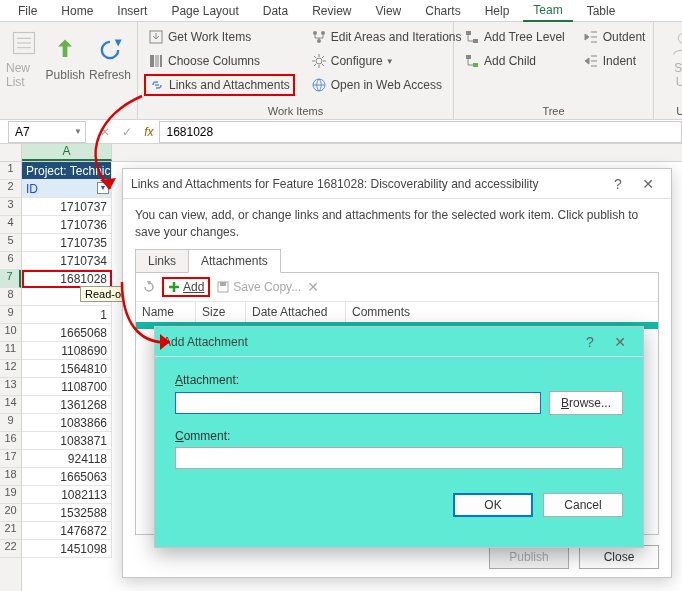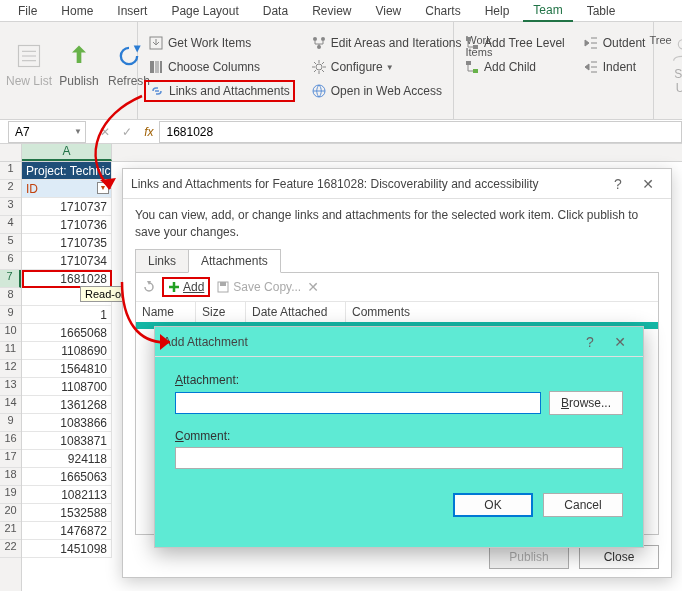--- a/index.html
+++ b/index.html
@@ -5,21 +5,21 @@
   * { box-sizing: border-box; margin: 0; padding: 0; font-family: "Segoe UI", sans-serif; font-size: 12px; }
   body { width: 682px; height: 591px; position: relative; background: #fff; overflow: hidden; }
 
   
   .tabs { display: flex; height: 22px; align-items: center; border-bottom: 1px solid #d4d4d4; background: #fff; padding-left: 8px; gap: 4px; }
   .tab { padding: 3px 10px; color: #444; cursor: pointer; }
   .tab.active { color: #217346; border-bottom: 2px solid #217346; }
 
   
   .ribbon { display: flex; height: 98px; background: #f3f2f1; border-bottom: 1px solid #d4d4d4; }
-  .rgroup { display: flex; flex-direction: row; justify-content: space-between; border-right: 1px solid #d4d4d4; padding: 10px 6px 2px; }
+  .rgroup { display: flex; flex-direction: column; justify-content: space-between; border-right: 1px solid #d4d4d4; padding: 4px 6px 2px; }
   .rgroup .items { display: flex; gap: 4px; }
   .rgroup .glabel { text-align: center; color: #555; font-size: 11px; margin-top: 2px; }
   .bigbtn { display: flex; flex-direction: column; align-items: center; justify-content: center; width: 46px; height: 66px; color: #666; cursor: pointer; }
   .bigbtn .icon { width: 28px; height: 28px; margin-bottom: 4px; }
   .bigbtn.disabled { opacity: .5; }
   .stack { display: flex; flex-direction: column; gap: 2px; }
   .smbtn { display: flex; align-items: center; height: 22px; padding: 0 4px; color: #444; cursor: pointer; white-space: nowrap; }
   .smbtn .icon { width: 16px; height: 16px; margin-right: 4px; flex-shrink: 0; }
   .smbtn .drop { margin-left: 3px; font-size: 8px; color: #666; }
   .highlight-red { border: 2px solid #d00; }
@@ -38,21 +38,21 @@
   .rownums div, .rc { height: 18px; border-bottom: 1px solid #e0e0e0; text-align: center; font-size: 11px; color: #555; }
   .colhead { display: flex; height: 18px; background: #f3f2f1; border-bottom: 1px solid #d4d4d4; }
   .colhead .rc0 { width: 22px; border-right: 1px solid #d4d4d4; }
   .colhead .ch { width: 90px; border-right: 1px solid #d4d4d4; text-align: center; color: #555; }
   .colhead .ch.sel { background: #d2e8d8; color: #217346; border-bottom: 2px solid #217346; }
   .cells { flex: 1; position: relative; }
   .row { display: flex; height: 18px; }
   .cell { width: 90px; border-right: 1px solid #e5e5e5; border-bottom: 1px solid #e5e5e5; padding: 0 4px; color: #333; overflow: hidden; display: flex; align-items: center; justify-content: flex-end; }
   .cell.left { justify-content: flex-start; }
   .row.header .cell { background: #1f4e78; color: #fff; font-weight: 500; justify-content: flex-start; white-space: nowrap; }
-  .row.idhead .cell { background: #ddebf7; color: #c2410c; justify-content: flex-start; position: relative; }
+  .row.idhead .cell { background: #ddebf7; color: #1d4ed8; justify-content: flex-start; position: relative; }
   .row.idhead .cell .filter { position: absolute; right: 2px; top: 2px; width: 12px; height: 12px; background: #fff; border: 1px solid #888; font-size: 7px; text-align: center; line-height: 10px; }
   .cell.selected { outline: 2px solid #217346; outline-offset: -2px; }
   .row.sel-row .rn, .rownums .rn.sel { background: #d2e8d8; color: #217346; border-right: 2px solid #217346; }
   .rownums .rn { height: 18px; border-bottom: 1px solid #e0e0e0; text-align: center; color: #555; font-size: 11px; }
   .rownums .rn.sel { background: #d2e8d8; }
   .red-outline { outline: 2px solid #d00 !important; }
   .tooltip { position: absolute; background: #ffffe1; border: 1px solid #999; padding: 1px 4px; font-size: 11px; z-index: 5; }
 
   
   .arrow { position: absolute; z-index: 50; pointer-events: none; }

